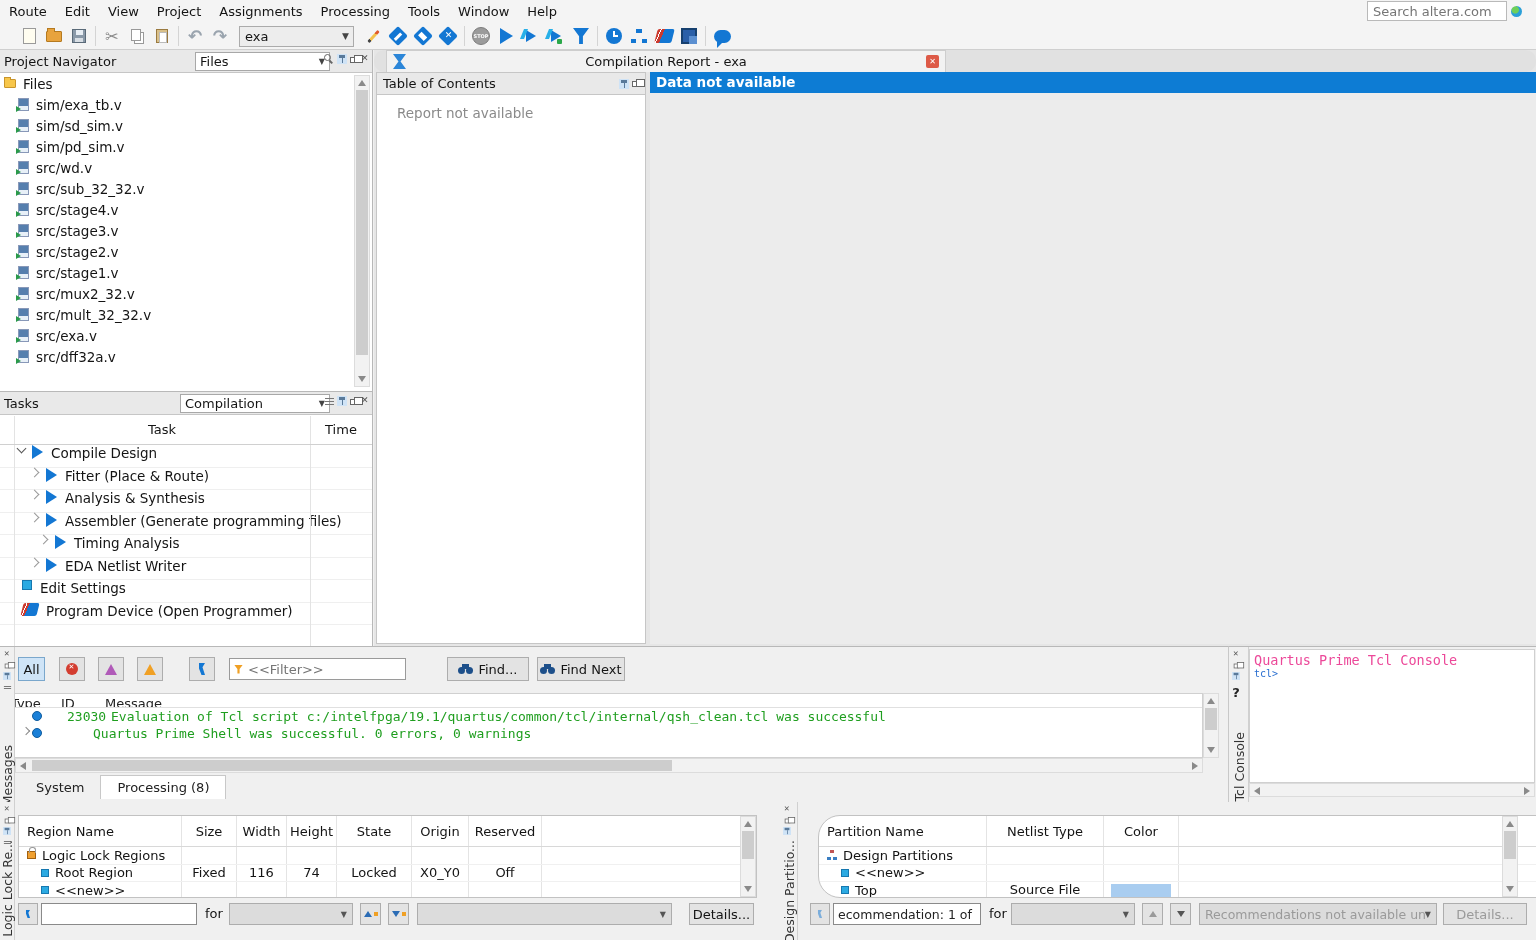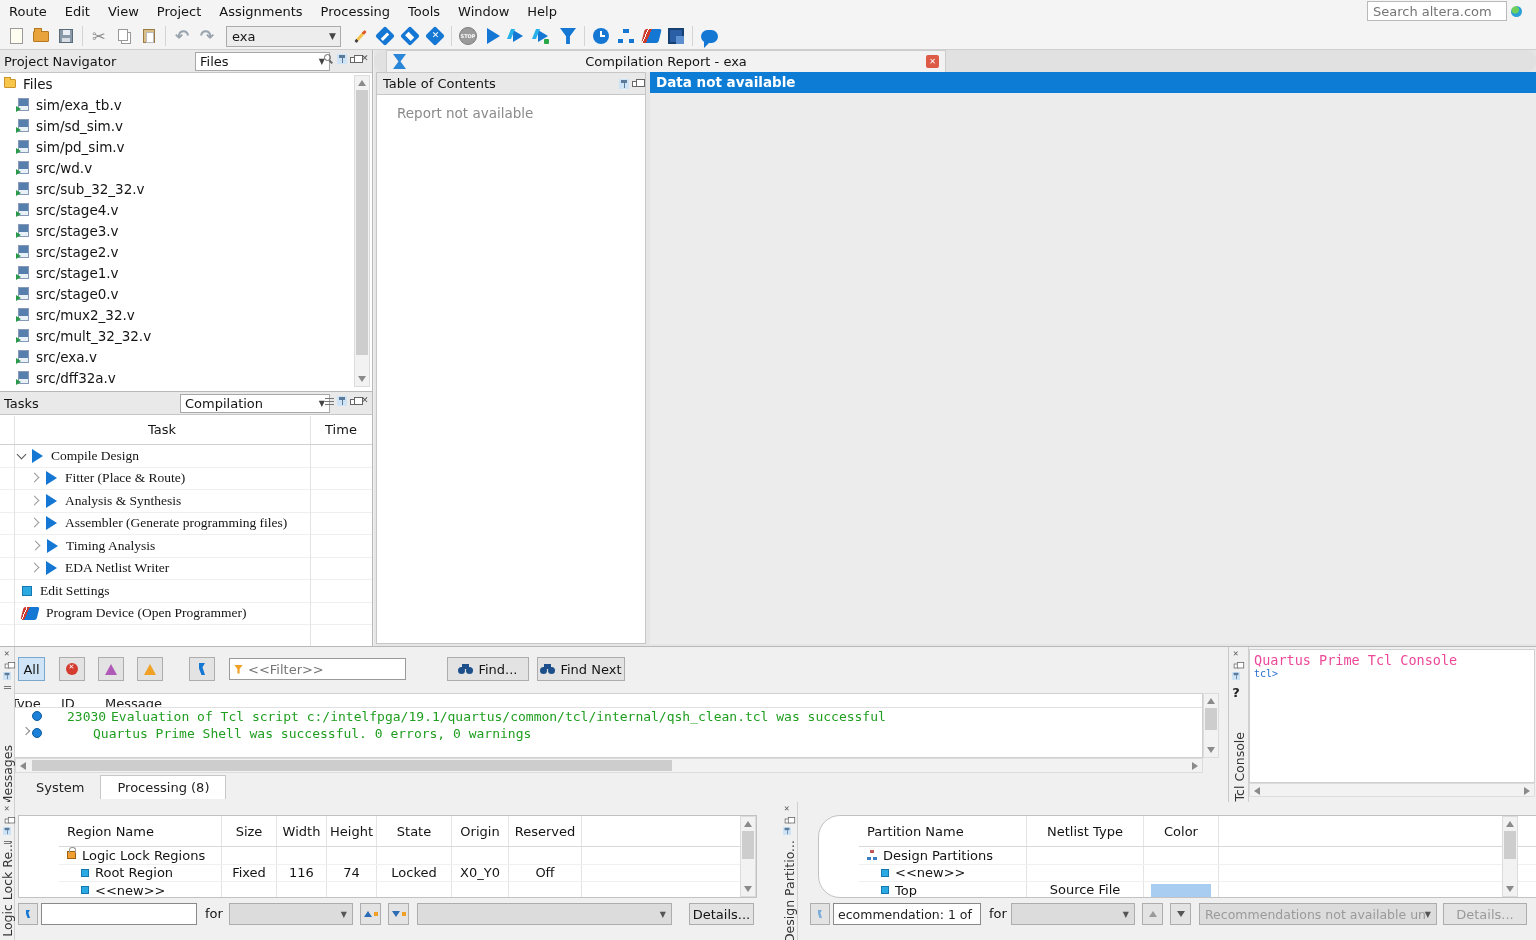--- a/index.html
+++ b/index.html
@@ -7,21 +7,21 @@
 body{font-family:"DejaVu Sans","Liberation Sans",sans-serif;font-size:13px;background:#f0f0f0;color:#141414;position:relative;overflow:hidden;}
 
 
 #menubar{position:absolute;left:0;top:0;width:1536px;height:23px;background:#f4f4f4;display:flex;align-items:center;}
 .menu-item{padding:2px 9px;cursor:default;}
 #search-wrap{position:absolute;right:14px;top:1px;display:flex;align-items:center;gap:4px;}
 #search-input{width:140px;height:20px;border:1px solid #b9b9b9;background:#fff;font-size:13px;padding:0 5px;color:#444;font-family:inherit;}
 .globe{width:11px;height:11px;border-radius:50%;background:radial-gradient(circle at 38% 35%,#6ecf5a 0 34%,#2a9fd8 42%);}
 
 
-#toolbar{position:absolute;left:0;top:23px;width:1536px;height:27px;background:#f4f4f4;border-bottom:1px solid #cfcfcf;display:flex;align-items:center;padding-left:4px;gap:1px;}
+#toolbar{position:absolute;left:0;top:23px;width:1536px;height:27px;background:#f4f4f4;border-bottom:1px solid #cfcfcf;display:flex;align-items:center;padding-left:17px;gap:1px;}
 .tbtn{width:24px;height:24px;display:flex;align-items:center;justify-content:center;}
 .tsep{width:1px;height:20px;background:#d4d4d4;margin:0 3px;}
 .doc-new{width:13px;height:16px;background:#fffdf0;border:1px solid #9a9a9a;}
 .folder-open{width:16px;height:11px;background:#e8a33d;border:1px solid #b57a20;position:relative;border-radius:1px;}
 .folder-open::before{content:"";position:absolute;top:-4px;left:0;width:6px;height:3px;background:#e8a33d;border:1px solid #b57a20;border-bottom:none;}
 .save-ic{width:14px;height:14px;background:#8a99a8;border:1px solid #5a6a78;position:relative;}
 .save-ic::before{content:"";position:absolute;top:0;left:3px;width:7px;height:5px;background:#e8eef4;}
 .save-ic::after{content:"";position:absolute;bottom:0;left:2px;width:8px;height:4px;background:#d8dee4;}
 .cut-ic::before{content:"✂";font-size:16px;color:#8a8a8a;}
 .copy-ic{width:10px;height:12px;border:1px solid #999;background:#fff;box-shadow:3px 3px 0 -1px #fff,3px 3px 0 0 #999;margin:-3px 0 0 -3px;}
@@ -85,21 +85,21 @@
 .vf-icon{width:11px;height:13px;background:linear-gradient(#567fae 0 7px,#e8f0f8 7px);border:1px solid #8898b8;position:relative;flex:0 0 auto;}
 .vf-icon::after{content:"";position:absolute;left:-3px;bottom:-2px;border-left:5px solid #2a9a4a;border-top:3px solid transparent;border-bottom:3px solid transparent;}
 
 #tasks-panel{position:absolute;left:0;top:341px;width:372px;height:255px;background:#fff;border-top:1px solid #b8b8b8;}
 #tasks-combo{position:absolute;left:180px;top:2px;width:150px;}
 #tasks-colhead{position:absolute;left:0;top:24px;width:372px;height:29px;border-bottom:1px solid #d0d0d0;}
 #tasks-colhead .c1{position:absolute;left:14px;width:296px;text-align:center;top:6px;}
 #tasks-colhead .c2{position:absolute;left:310px;width:62px;text-align:center;top:6px;}
 #tasks-body{position:absolute;left:0;top:53px;width:372px;height:202px;overflow:hidden;}
 .vline{position:absolute;top:0;bottom:0;width:1px;background:#e3e3e3;}
-.task-row{height:22.5px;display:flex;align-items:center;border-bottom:1px solid #efefef;position:relative;font-family:Liberation Serif, serif;}
+.task-row{height:22.5px;display:flex;border-bottom:1px solid #efefef;position:relative;}
 .task-label{margin-left:8px;white-space:nowrap;font-size:13.5px;}
 .chev{width:10px;height:10px;display:inline-block;position:relative;flex:0 0 auto;margin-right:5px;}
 .chev-d::before{content:"";position:absolute;left:1px;top:0;width:6px;height:6px;border-right:1.6px solid #555;border-bottom:1.6px solid #555;transform:rotate(45deg);}
 .chev-r::before{content:"";position:absolute;left:0;top:1px;width:6px;height:6px;border-right:1.6px solid #999;border-bottom:1.6px solid #999;transform:rotate(-45deg);}
 .tri-icon{width:0;height:0;border-left:11px solid #1377d3;border-top:7px solid transparent;border-bottom:7px solid transparent;flex:0 0 auto;}
 .sq-icon{width:10px;height:10px;background:#2baae2;border:1px solid #1678b0;flex:0 0 auto;}
 .progm-icon{width:16px;height:13px;transform:skewX(-14deg);background:linear-gradient(100deg,#cc3a2e 0 3px,#fff 3px 4px,#cc3a2e 4px 6px,#1377d3 6px);border-radius:2px;flex:0 0 auto;}
 
 
 #mdi{position:absolute;left:374px;top:50px;width:1162px;height:596px;background:#e6e6e6;}
@@ -170,21 +170,21 @@
 #tcl-body{position:absolute;left:20px;top:2px;width:286px;height:134px;background:#fff;border:1px solid #d0d0d0;padding:2px 4px;overflow:hidden;}
 #tcl-title{font-family:"DejaVu Sans Mono","Liberation Mono",monospace;font-size:13.5px;color:#ec4899;white-space:nowrap;}
 #tcl-prompt{font-family:"DejaVu Sans Mono","Liberation Mono",monospace;font-size:10px;color:#2a6fd0;}
 #tcl-hscroll{position:absolute;left:20px;top:136px;width:286px;height:14px;background:#f2f2f2;border:1px solid #dcdcdc;}
 
 
 #llpanel{position:absolute;left:0;top:802px;width:770px;height:138px;background:#f0f0f0;}
 #ll-strip{left:0;width:15px;}
 #dppanel{position:absolute;left:780px;top:802px;width:756px;height:138px;background:#f0f0f0;}
 #dp-strip{left:0;width:18px;}
-.btable{position:absolute;top:13px;background:#fff;border:1px solid #c2c2c2;overflow:hidden;padding-left:40px;}
+.btable{position:absolute;top:13px;background:#fff;border:1px solid #c2c2c2;overflow:hidden;}
 #ll-table{left:18px;width:739px;height:83px;}
 #dp-table{left:38px;width:864px;height:83px;border-radius:22px;}
 .brow{display:grid;align-items:center;}
 .bhead{height:31px;border-bottom:1px solid #d8d8d8;}
 .bhead .cell{line-height:31px;}
 .cell{height:100%;border-right:1px solid #e4e4e4;text-align:center;font-size:13px;overflow:hidden;white-space:nowrap;}
 .cell.namec{text-align:left;padding-left:8px;display:flex;align-items:center;gap:6px;}
 .cell.blank{border-right:none;}
 .drow{height:17.5px;border-bottom:1px solid #f0f0f0;font-size:13px;}
 .lock-ic{width:9px;height:8px;background:#f0a030;border:1px solid #a06010;position:relative;display:inline-block;flex:0 0 auto;}
@@ -360,24 +360,20 @@
           <div class="tree-item">
             <span class="vf-icon"></span>
             <span class="tree-label">src/stage2.v</span>
           </div>
           <div class="tree-item">
             <span class="vf-icon"></span>
             <span class="tree-label">src/stage1.v</span>
           </div>
           <div class="tree-item">
             <span class="vf-icon"></span>
-            <span class="tree-label">src/stage0.v</span>
-          </div>
-          <div class="tree-item">
-            <span class="vf-icon"></span>
             <span class="tree-label">src/mux2_32.v</span>
           </div>
           <div class="tree-item">
             <span class="vf-icon"></span>
             <span class="tree-label">src/mult_32_32.v</span>
           </div>
           <div class="tree-item">
             <span class="vf-icon"></span>
             <span class="tree-label">src/exa.v</span>
           </div>
@@ -429,21 +425,21 @@
           <div class="task-row" style="padding-left: 31px;">
             <span class="chev chev-r"></span>
             <span class="tri-icon"></span>
             <span class="task-label">Analysis &amp; Synthesis</span>
           </div>
           <div class="task-row" style="padding-left: 31px;">
             <span class="chev chev-r"></span>
             <span class="tri-icon"></span>
             <span class="task-label">Assembler (Generate programming files)</span>
           </div>
-          <div class="task-row" style="padding-left: 32px;">
+          <div class="task-row" style="padding-left: 40px;">
             <span class="chev chev-r"></span>
             <span class="tri-icon"></span>
             <span class="task-label">Timing Analysis</span>
           </div>
           <div class="task-row" style="padding-left: 31px;">
             <span class="chev chev-r"></span>
             <span class="tri-icon"></span>
             <span class="task-label">EDA Netlist Writer</span>
           </div>
           <div class="task-row" style="padding-left: 17px;">

